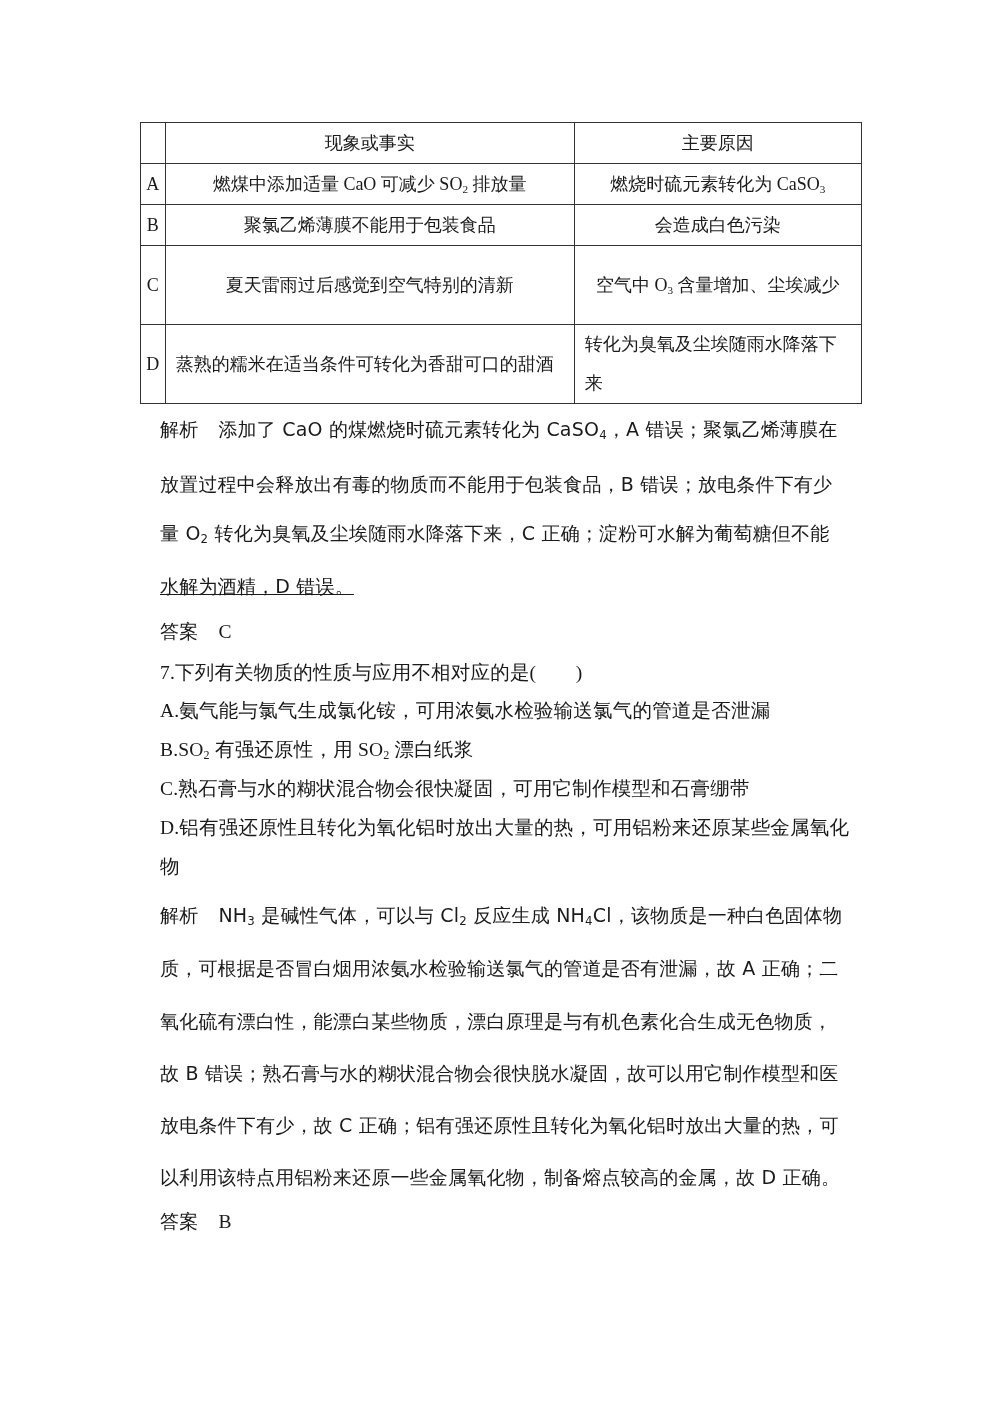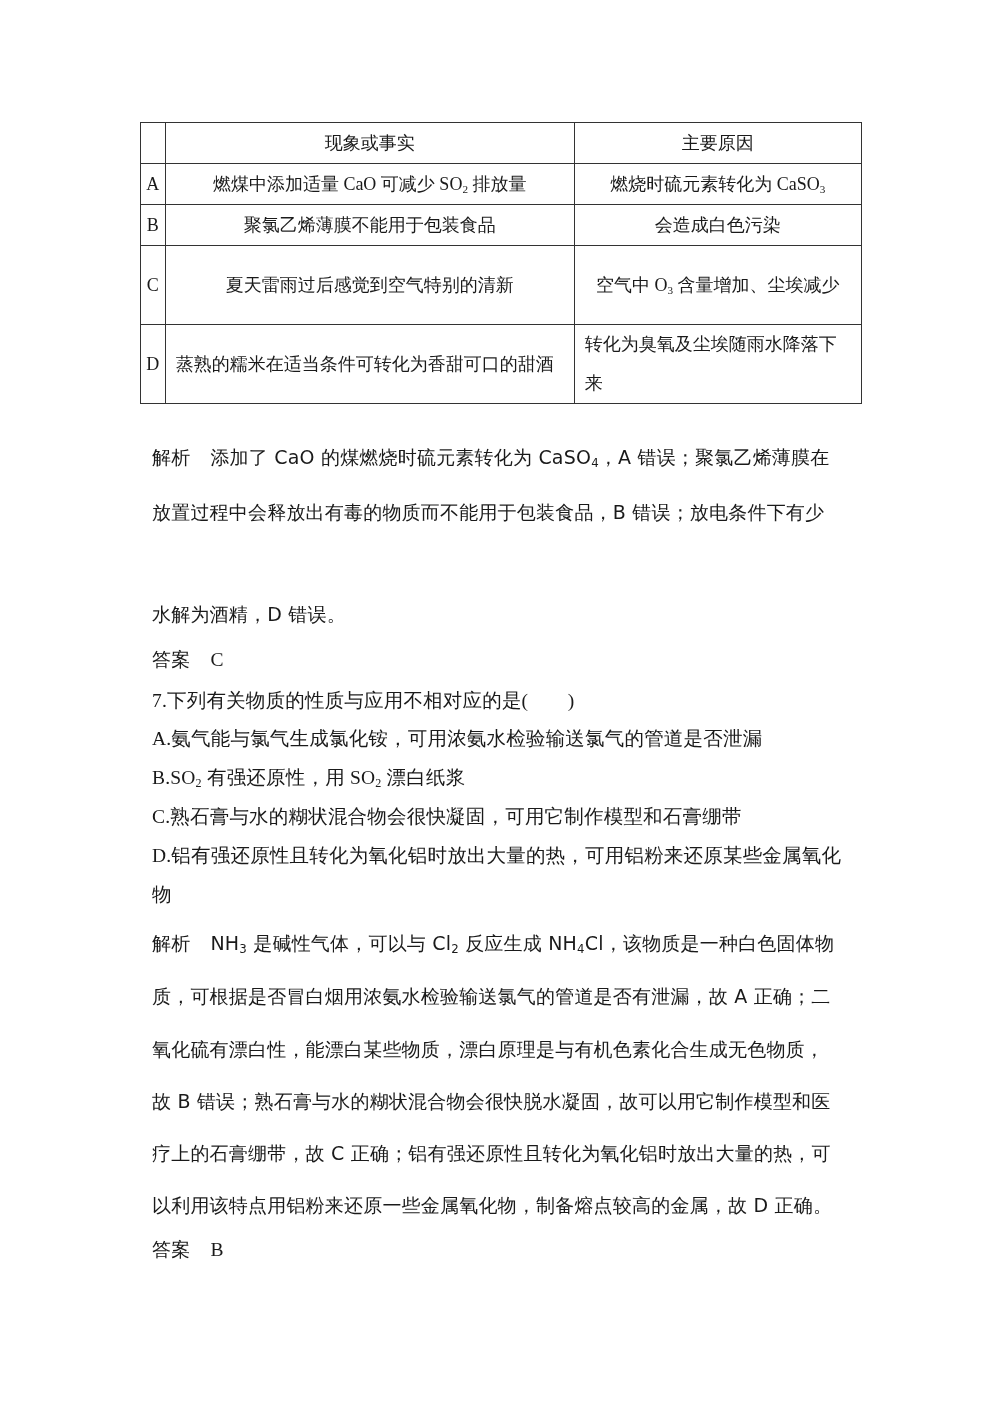--- a/index.html
+++ b/index.html
@@ -30,26 +30,25 @@
     .center { text-align: center; }
     .left   { text-align: left; }
     tr.h40 td { height: 40px; }
     tr.h78 td { height: 78px; }
     td .wrap { line-height: 39px; }
 
     sub { font-size: 0.62em; vertical-align: -0.25em; line-height: 0; }
 
     
     .line {
-      position: absolute; left: 152px;
+      position: absolute; left: 160px;
       font-size: 19px;
       white-space: nowrap;
       font-family: "DejaVu Sans", "Liberation Sans", sans-serif;
       letter-spacing: 0.2px;
-      margin-top: 28px;
     }
     .serif {
       font-family: "Liberation Serif", "DejaVu Serif", serif;
       font-size: 19.5px;
     }
     .tag { margin-right: 20px; }
   </style>
 </head>
 <body>
 
@@ -88,37 +87,38 @@
             <div class="wrap">转化为臭氧及尘埃随雨水降落下来</div>
           </td>
     </tr>
   </tbody>
     </table>
 
   <div class="line" style="top:417px;">
     <span class="tag">解析</span><span>添加了 CaO 的煤燃烧时硫元素转化为 CaSO<sub>4</sub>，A 错误；聚氯乙烯薄膜在</span>
   </div>
   <div class="line" style="top:472px;">放置过程中会释放出有毒的物质而不能用于包装食品，B 错误；放电条件下有少</div>
-  <div class="line" style="top:574px;">水解为酒精，D 错误。</div>
+  <div class="line" style="top:521px;">量 O<sub>2</sub> 转化为臭氧及尘埃随雨水降落下来，C 正确；淀粉可水解为葡萄糖但不能</div>
+  <div class="line" style="top:574px;text-decoration:underline;">水解为酒精，D 错误。</div>
   <div class="line" style="top:619px;">
     <span class="tag">答案</span><span class="serif">C</span>
   </div>
 
   <div class="line serif" style="top:659px;">7.下列有关物质的性质与应用不相对应的是(　　)</div>
   <div class="line serif" style="top:697px;">A.氨气能与氯气生成氯化铵，可用浓氨水检验输送氯气的管道是否泄漏</div>
   <div class="line serif" style="top:736px;">B.SO<sub>2</sub> 有强还原性，用 SO<sub>2</sub> 漂白纸浆</div>
   <div class="line serif" style="top:814px;">D.铝有强还原性且转化为氧化铝时放出大量的热，可用铝粉来还原某些金属氧化</div>
   <div class="line serif" style="top:775px;">C.熟石膏与水的糊状混合物会很快凝固，可用它制作模型和石膏绷带</div>
   <div class="line serif" style="top:853px;">物</div>
 
   <div class="line" style="top:903px;">
     <span class="tag">解析</span><span>NH<sub>3</sub> 是碱性气体，可以与 Cl<sub>2</sub> 反应生成 NH<sub>4</sub>Cl，该物质是一种白色固体物</span>
   </div>
   <div class="line" style="top:956px;">质，可根据是否冒白烟用浓氨水检验输送氯气的管道是否有泄漏，故 A 正确；二</div>
   <div class="line" style="top:1009px;">氧化硫有漂白性，能漂白某些物质，漂白原理是与有机色素化合生成无色物质，</div>
   <div class="line" style="top:1061px;">故 B 错误；熟石膏与水的糊状混合物会很快脱水凝固，故可以用它制作模型和医</div>
-  <div class="line" style="top:1113px;">疗上的石膏绷带，故 C 正确；铝有强还原性且转化为氧化铝时放出大量的热，可</div>
+  <div class="line" style="top:1113px;">放电条件下有少，故 C 正确；铝有强还原性且转化为氧化铝时放出大量的热，可</div>
   <div class="line" style="top:1165px;">以利用该特点用铝粉来还原一些金属氧化物，制备熔点较高的金属，故 D 正确。</div>
   <div class="line" style="top:1209px;">
     <span class="tag">答案</span><span class="serif">B</span>
   </div>
 
 </div>
 
 </body></html>

